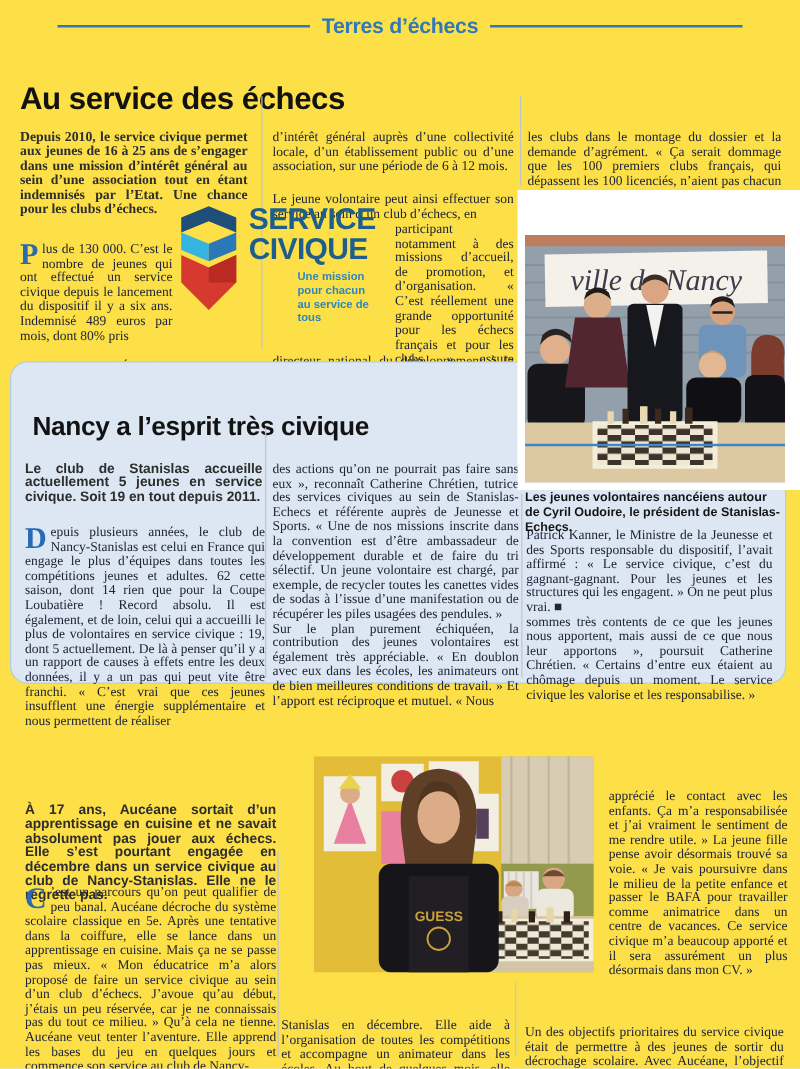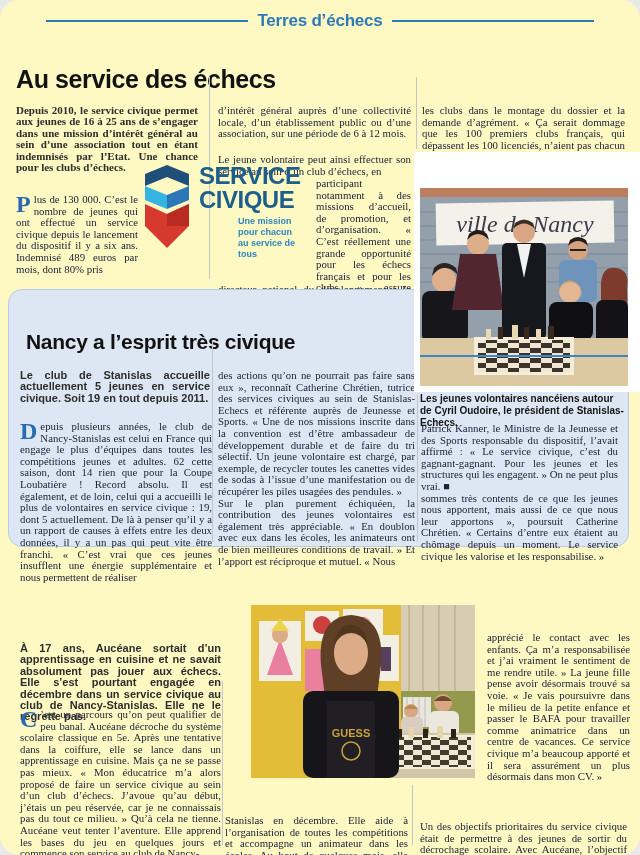--- a/index.html
+++ b/index.html
@@ -1,17 +1,17 @@
 <!DOCTYPE html>
 <html><head>
 <meta charset="utf-8">
 <style>
   html,body{margin:0;padding:0;background:#e9e9e9;}
-  .page{position:relative;width:640px;height:855px;background:#fef9c3;overflow:hidden;
-        font-family:"Liberation Sans",sans-serif;border-radius:19px;}
+  .page{position:relative;width:640px;height:855px;background:#fde047;overflow:hidden;
+        font-family:"Liberation Sans",sans-serif;}
   .abs{position:absolute;margin-top:32px;}
   
   .kicker-row{position:absolute;left:46px;right:46px;top:12px;display:flex;align-items:center;gap:9px;}
   .kicker-line{flex:1;height:2px;background:#2e79b9;}
   .kicker-text{font:bold 17px/1 "Liberation Sans",sans-serif;color:#2e79b9;letter-spacing:-0.2px;}
   
   .h1{font:bold 25px/1 "Liberation Sans",sans-serif;color:#121212;letter-spacing:-0.4px;}
   .h2{font:bold 21px/1 "Liberation Sans",sans-serif;color:#121212;letter-spacing:-0.3px;}
   .h3{font:bold 27px/1 "Liberation Sans",sans-serif;color:#121212;letter-spacing:3px;}
   

